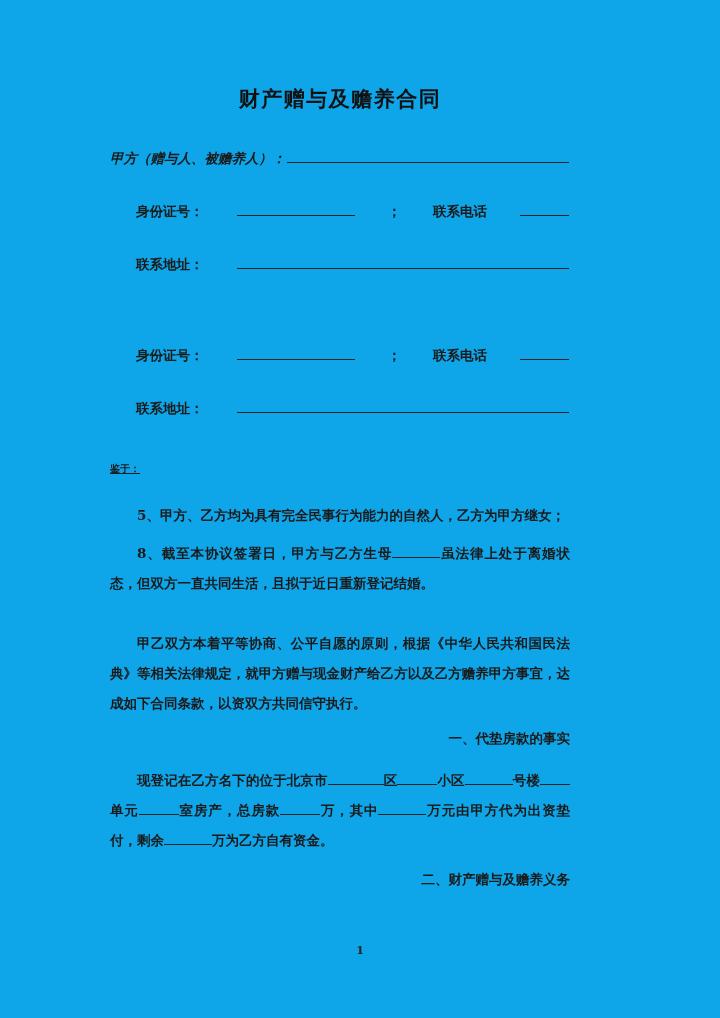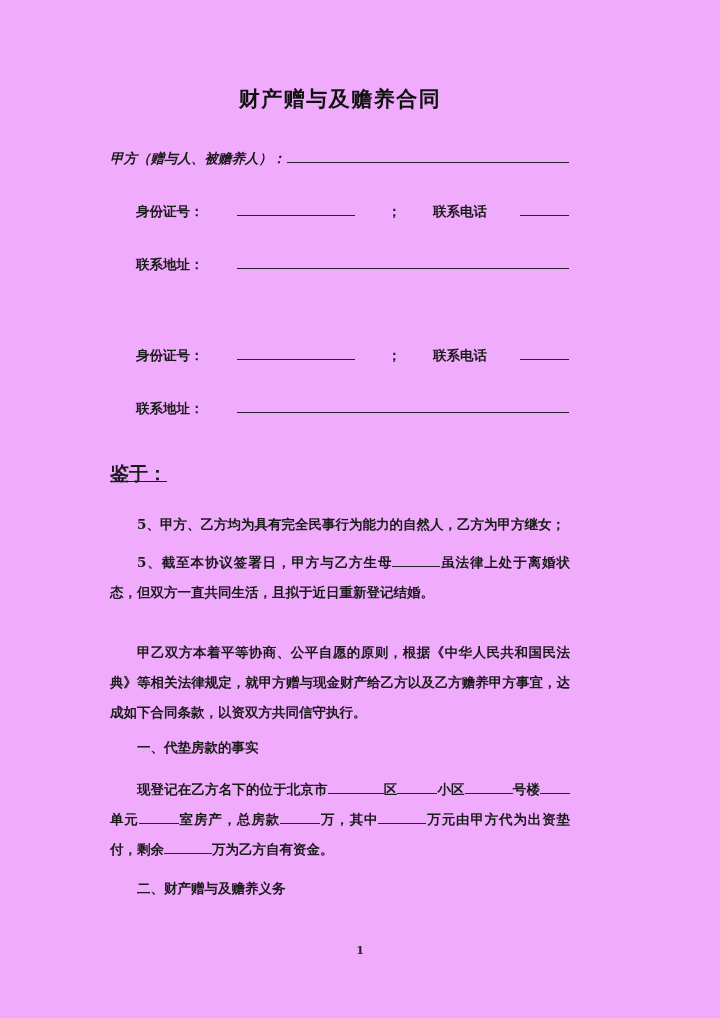--- a/index.html
+++ b/index.html
@@ -14,21 +14,21 @@
     font-family: "DejaVu Serif", "Liberation Serif", serif;
     color: #1a1a1a;
     overflow: hidden;
   }
 
   .page {
     position: absolute;
     left: 0; top: 0;
     width: 720px;
     height: 1018px;
-    background: #f0abfc;
+    background: #0ea5e9;
     box-sizing: border-box;
   }
 
   
   .content {
     position: absolute;
     left: 110px;
     top: 0;
     width: 460px;
   }
@@ -77,30 +77,31 @@
     border-bottom: 1.5px solid #222222;
     height: 0.95em;
     vertical-align: baseline;
     margin: 0 1px;
   }
   .fill-rest { flex: 1 1 auto; }
   .fill-id   { width: 118px; flex: 0 0 118px; }
 
   
   .heading-2 {
-    font-size: 19px;
+    font-size: 10px;
     font-weight: bold;
     line-height: 1.0;
     text-decoration: underline;
   }
   .section-heading {
     font-size: 13.5px;
     font-weight: bold;
     line-height: 1.0;
     text-indent: 27px;
+    text-align: right;
   }
   .para {
     font-size: 13.5px;
     font-weight: bold;
     line-height: 30px;
     text-align: justify;
     text-justify: inter-ideograph;
     text-indent: 27px;
     margin: 0;
   }
@@ -181,21 +182,21 @@
     <div style="height:48px"></div>
 
     <div class="heading-2">鉴于：</div>
 
     <div style="height:26px"></div>
 
     <p class="para">5、甲方、乙方均为具有完全民事行为能力的自然人，乙方为甲方继女；</p>
 
     <div style="height:8px"></div>
 
-    <p class="para"><span>5、截至本协议签署日，甲方与乙方生母</span><span class="blank b5"></span><span>虽法律上处于离婚状态，但双方一直共同生活，且拟于近日重新登记结婚。</span></p>
+    <p class="para"><span>8、截至本协议签署日，甲方与乙方生母</span><span class="blank b5"></span><span>虽法律上处于离婚状态，但双方一直共同生活，且拟于近日重新登记结婚。</span></p>
 
     <div style="height:30px"></div>
 
     <p class="para">甲乙双方本着平等协商、公平自愿的原则，根据《中华人民共和国民法典》等相关法律规定，就甲方赠与现金财产给乙方以及乙方赡养甲方事宜，达成如下合同条款，以资双方共同信守执行。</p>
 
     <div style="height:14px"></div>
 
     <div class="section-heading">一、代垫房款的事实</div>
 
     <div style="height:20px"></div>

